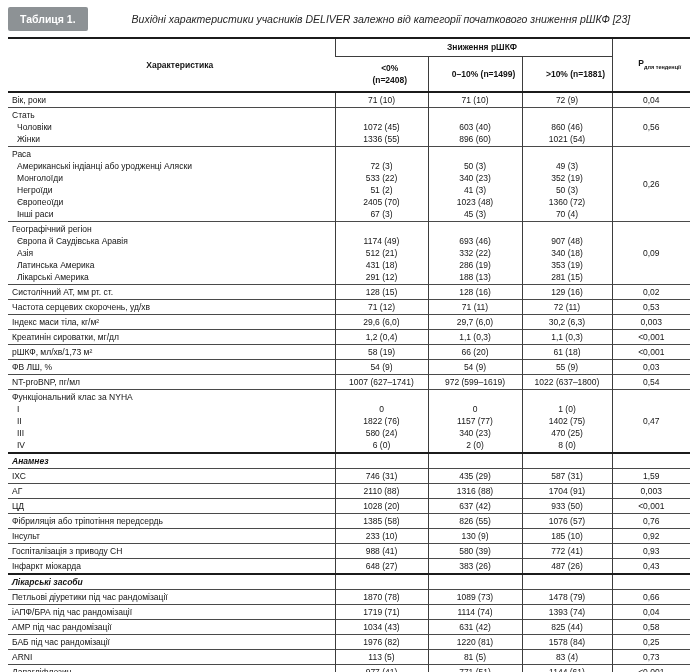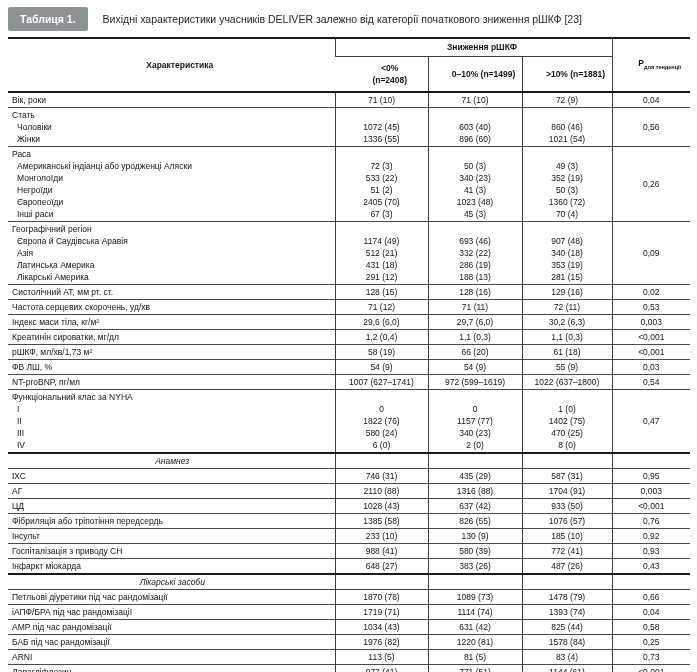--- a/index.html
+++ b/index.html
@@ -4,47 +4,47 @@
 <style>
   html, body { margin:0; padding:0; background:#ffffff; }
   body {
     width:697px; height:672px; overflow:hidden;
     font-family:"Liberation Sans", sans-serif; color:#141414;
     -webkit-font-smoothing:antialiased;
   }
   .page { padding:7px 7px 0 8px; }
 
   
-  .title-bar { display:flex; align-items:center; margin-bottom:6px; }
+  .title-bar { display:flex; align-items:center; margin-bottom:6px;gap:44px; }
   .badge {
     display:inline-block; background:#8d9295; color:#ffffff;
     font-weight:bold; font-size:10.5px; line-height:1;
     padding:7px 12px 6px; border-radius:2px; white-space:nowrap;
   }
-  .title { margin-left:15px; font-size:10.5px; color:#262626; }
+  .title { font-size:10.5px; color:#262626;font-style:italic; }
 
   
   table {
     border-collapse:collapse; table-layout:fixed; width:682px;
     border-top:2.5px solid #1b1b1b; border-bottom:2px solid #1b1b1b;
   }
   th, td { padding:0; font-size:8.5px; line-height:12px; vertical-align:middle; overflow:hidden; }
   th + th, td + td { border-left:1px solid #3d3d3d; }
   thead th { font-weight:bold; text-align:center;padding-left:17px; }
   thead { border-bottom:2px solid #1b1b1b; }
   .group-h { height:17px; border-bottom:1px solid #3d3d3d; }
   .sub-h { height:34px; }
   .p-head sub { font-size:5.5px; font-weight:bold; vertical-align:sub; }
   tbody tr { border-bottom:1px solid #4a4a4a; }
   tbody tr:last-child { border-bottom:none; }
   tbody tr.section td { border-top:2px solid #1b1b1b; }
   td.label { text-align:left; padding:1px 2px 1px 4px;margin-left:8px; }
   td.label .indent { padding-left:5px; }
   td.val, td.pval { text-align:center; padding:1px 1px; }
-  td.section-label { font-weight:normal; font-style:italic;text-align:center; }
+  td.section-label { font-weight:bold; font-style:italic; }
   .line { line-height:12px; min-height:12px; white-space:nowrap; }
 </style>
 </head>
 <body>
 
 <div class="page">
 
   <div class="title-bar">
     <span class="badge">Таблиця 1.</span>
     <span class="title">Вихідні характеристики учасників DELIVER залежно від категорії початкового зниження рШКФ [23]</span>
@@ -255,32 +255,32 @@
           <td class="val"></td>
           <td class="val"></td>
           <td class="val"></td>
           <td class="pval"></td>
         </tr>
         <tr class="simple">
           <td class="label">ІХС</td>
           <td class="val">746 (31)</td>
           <td class="val">435 (29)</td>
           <td class="val">587 (31)</td>
-          <td class="pval">0,95</td>
+          <td class="pval">1,59</td>
         </tr>
         <tr class="simple">
           <td class="label">АГ</td>
           <td class="val">2110 (88)</td>
           <td class="val">1316 (88)</td>
           <td class="val">1704 (91)</td>
           <td class="pval">0,003</td>
         </tr>
         <tr class="simple">
           <td class="label">ЦД</td>
-          <td class="val">1028 (43)</td>
+          <td class="val">1028 (20)</td>
           <td class="val">637 (42)</td>
           <td class="val">933 (50)</td>
           <td class="pval">&lt;0,001</td>
         </tr>
         <tr class="simple">
           <td class="label">Фібриляція або тріпотіння передсердь</td>
           <td class="val">1385 (58)</td>
           <td class="val">826 (55)</td>
           <td class="val">1076 (57)</td>
           <td class="pval">0,76</td>

